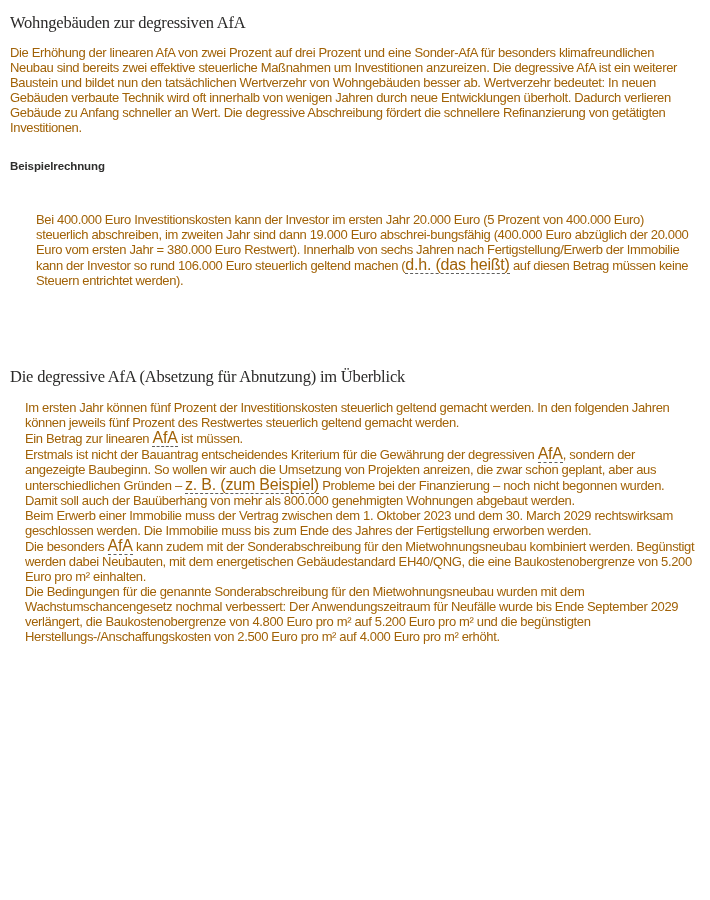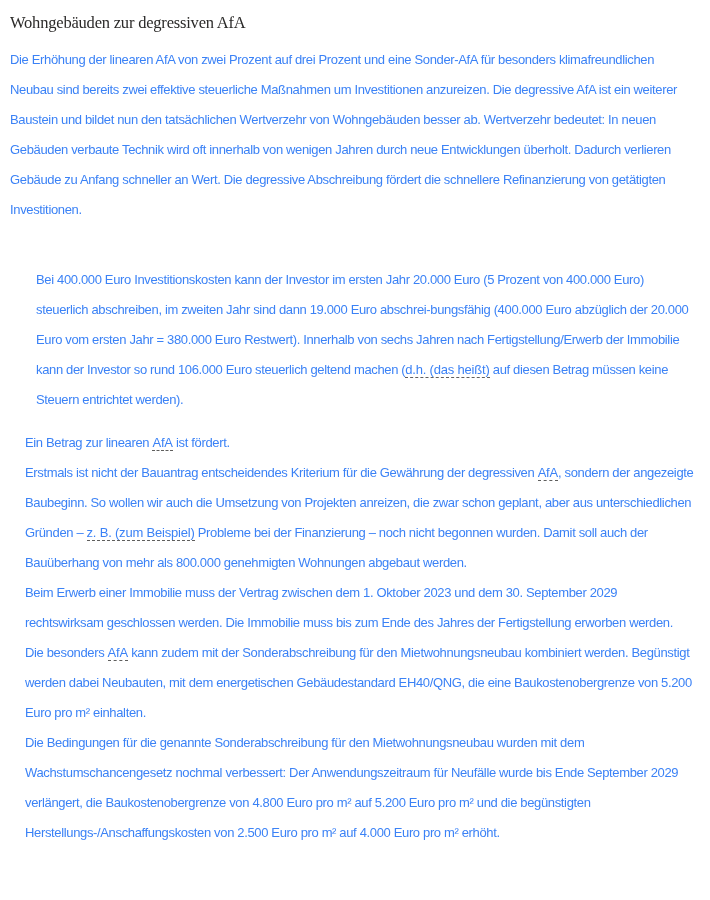--- a/index.html
+++ b/index.html
@@ -25,22 +25,22 @@
     letter-spacing: -0.2px;
     color: #2b2a29;
     margin: 0;
   }
   .h1-backgrounds {
     margin-top: 2px;
   }
   .body-text {
     font-size: 13px;
     letter-spacing: -0.35px;
-    line-height: 30px;
-    color: #3b82f6;
+    line-height: 15px;
+    color: #a16207;
   }
   .intro-paragraph {
     margin: 12px 0 0 0;
   }
   .example-label {
     font-size: 11.5px;
     font-weight: 700;
     letter-spacing: -0.1px;
     color: #2f2e2d;
     margin-top: 25px;
@@ -55,40 +55,43 @@
   .overview-list {
     list-style: none;
     margin: 13px 0 0 0;
     padding: 0 0 0 15px;
   }
   .overview-list li {
     margin: 0;
     padding: 0;
   }
   .abbr {
-    font-size: 13px;
+    font-size: 16px;
     letter-spacing: -0.2px;
     border-bottom: 1px dashed #5f5e5d;
     padding-bottom: 0px;
   }
 </style>
 </head>
 <body>
 
 <main class="doc">
 
   <h2 class="serif-h h1-backgrounds">Wohngebäuden zur degressiven AfA</h2>
 
   <p class="body-text intro-paragraph">Die Erhöhung der linearen AfA von zwei Prozent auf drei Prozent und eine Sonder-AfA für besonders klimafreundlichen Neubau sind bereits zwei effektive steuerliche Maßnahmen um Investitionen anzureizen. Die degressive AfA ist ein weiterer Baustein und bildet nun den tatsächlichen Wertverzehr von Wohngebäuden besser ab. Wertverzehr bedeutet: In neuen Gebäuden verbaute Technik wird oft innerhalb von wenigen Jahren durch neue Entwicklungen überholt. Dadurch verlieren Gebäude zu Anfang schneller an Wert. Die degressive Abschreibung fördert die schnellere Refinanzierung von getätigten Investitionen.</p>
 
+  <div class="example-label">Beispielrechnung</div>
 
   <blockquote class="body-text example-quote"><span>Bei 400.000 Euro Investitionskosten kann der Investor im ersten Jahr 20.000 Euro (5 Prozent von 400.000 Euro) steuerlich abschreiben, im zweiten Jahr sind dann 19.000 Euro abschrei-bungsfähig (400.000 Euro abzüglich der 20.000 Euro vom ersten Jahr = 380.000 Euro Restwert). Innerhalb von sechs Jahren nach Fertigstellung/Erwerb der Immobilie kann der Investor so rund 106.000 Euro steuerlich geltend machen (</span><span class="abbr">d.h. (das heißt)</span><span> auf diesen Betrag müssen keine Steuern entrichtet werden).</span></blockquote>
 
+  <h2 class="serif-h h2-overview">Die degressive AfA (Absetzung für Abnutzung) im Überblick</h2>
 
   <ul class="body-text overview-list">
-    <li><span>Ein Betrag zur linearen </span><span class="abbr">AfA</span><span> ist fördert.</span></li>
+    <li><span>Im ersten Jahr können fünf Prozent der Investitionskosten steuerlich geltend gemacht werden. In den folgenden Jahren können jeweils fünf Prozent des Restwertes steuerlich geltend gemacht werden.</span></li>
+    <li><span>Ein Betrag zur linearen </span><span class="abbr">AfA</span><span> ist müssen.</span></li>
     <li><span>Erstmals ist nicht der Bauantrag entscheidendes Kriterium für die Gewährung der degressiven </span><span class="abbr">AfA</span><span>, sondern der angezeigte Baubeginn. So wollen wir auch die Umsetzung von Projekten anreizen, die zwar schon geplant, aber aus unterschiedlichen Gründen – </span><span class="abbr">z. B. (zum Beispiel)</span><span> Probleme bei der Finanzierung – noch nicht begonnen wurden. Damit soll auch der Bauüberhang von mehr als 800.000 genehmigten Wohnungen abgebaut werden.</span></li>
-    <li><span>Beim Erwerb einer Immobilie muss der Vertrag zwischen dem 1. Oktober 2023 und dem 30. September 2029 rechtswirksam geschlossen werden. Die Immobilie muss bis zum Ende des Jahres der Fertigstellung erworben werden.</span></li>
+    <li><span>Beim Erwerb einer Immobilie muss der Vertrag zwischen dem 1. Oktober 2023 und dem 30. March 2029 rechtswirksam geschlossen werden. Die Immobilie muss bis zum Ende des Jahres der Fertigstellung erworben werden.</span></li>
     <li><span>Die besonders </span><span class="abbr">AfA</span><span> kann zudem mit der Sonderabschreibung für den Mietwohnungsneubau kombiniert werden. Begünstigt werden dabei Neubauten, mit dem energetischen Gebäudestandard EH40/QNG, die eine Baukostenobergrenze von 5.200 Euro pro m² einhalten.</span></li>
     <li><span>Die Bedingungen für die genannte Sonderabschreibung für den Mietwohnungsneubau wurden mit dem Wachstumschancengesetz nochmal verbessert: Der Anwendungszeitraum für Neufälle wurde bis Ende September 2029 verlängert, die Baukostenobergrenze von 4.800 Euro pro m² auf 5.200 Euro pro m² und die begünstigten Herstellungs-/Anschaffungskosten von 2.500 Euro pro m² auf 4.000 Euro pro m² erhöht.</span></li>
   </ul>
 
 </main>
 
 </body></html>

